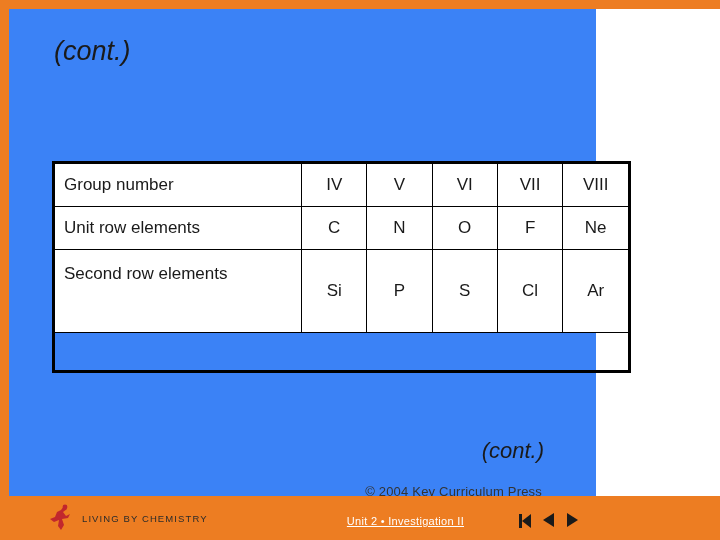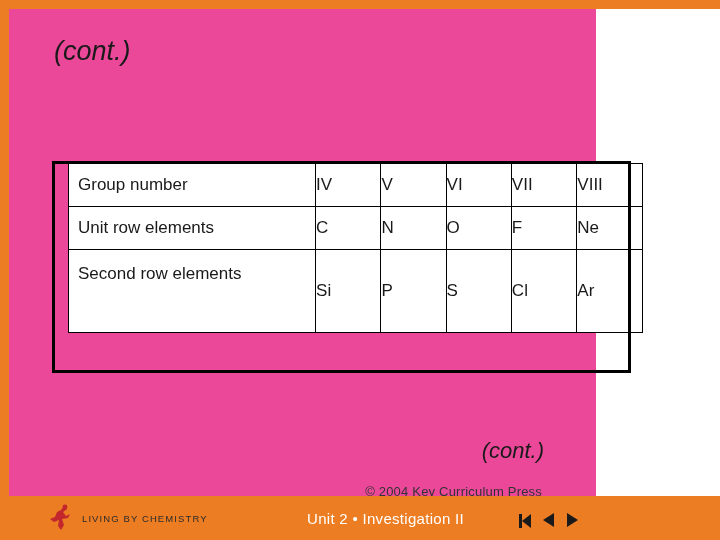--- a/index.html
+++ b/index.html
@@ -12,21 +12,21 @@
     background: #ffffff;
     font-family: "Liberation Sans", sans-serif;
     overflow: hidden;
     position: relative;
   }
   .slide {
     position: absolute;
     left: 0; top: 0;
     width: 596px;
     height: 540px;
-    background: #ec4899;
+    background: #3b82f6;
   }
   .top-bar {
     position: absolute;
     left: 0; top: 0;
     width: 720px;
     height: 9px;
     background: #ED7D22;
   }
   .left-bar {
     position: absolute;
@@ -46,33 +46,33 @@
     position: absolute;
     left: 54px;
     top: 36px;
     font-size: 27px;
     font-style: italic;
     color: #1a1a1a;
     letter-spacing: 0px;
   }
   table.chem {
     position: absolute;
-    left: 68px;
+    left: 54px;
     top: 163px;
     border-collapse: collapse;
     width: 575px;
     background: #ffffff;
   }
   table.chem td {
     border: 1px solid #000000;
     font-size: 17px;
     color: #1a1a1a;
     padding: 0;
     height: 42px;
-    text-align: left;
+    text-align: center;
     vertical-align: middle;
   }
   table.chem td.rowlabel {
     text-align: left;
     padding-left: 9px;
     width: 243px;
   }
   table.chem td.col {
     width: 66px;
   }
@@ -107,23 +107,24 @@
     right: 54px;
     top: 484px;
     font-size: 13px;
     color: #333333;
     letter-spacing: 0.2px;
   }
   .footer-text {
     position: absolute;
     right: 132px;
     bottom: 13px;
-    font-size: 15px;
+    font-size: 11px;
     color: #ffffff;
     letter-spacing: 0.3px;
+    text-decoration: underline;
   }
   .logo {
     position: absolute;
     left: 46px;
     bottom: 7px;
     width: 165px;
     height: 30px;
     display: flex;
     align-items: center;
     gap: 6px;

